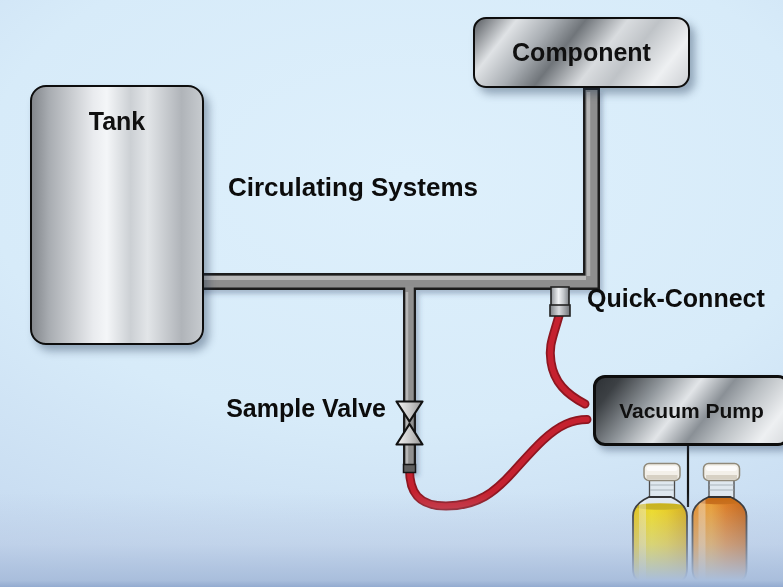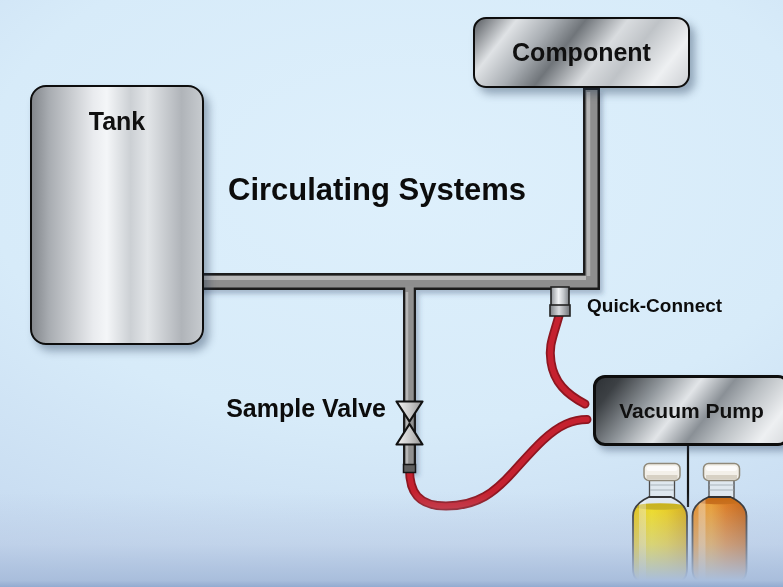--- a/index.html
+++ b/index.html
@@ -34,22 +34,22 @@
     font-size:25px;
   }
   #vacuum-pump-box {
     left:583px; top:375px; width:191px; height:65px; border-radius:12px;
     border-width:3px;
     background: linear-gradient(128deg,#2e3236 0%,#3c4044 10%,#8f959a 28%,
       #e2e5e8 44%,#8a9096 58%,#b9bec2 70%,#eef0f2 88%,#d8dbde 100%);
     font-size:21px; box-shadow:4px 5px 7px rgba(30,50,80,.35);text-align:right;
   }
   .label { position:absolute; color:#0c0c0c; font-weight:bold; }
-  #diagram-title { left:228px; top:172px; font-size:31px; white-space:nowrap; }
-  #quick-connect-label { left:587px; top:290px; font-size:19px; line-height:31px; }
+  #diagram-title { left:228px; top:172px; font-size:26px; white-space:nowrap; }
+  #quick-connect-label { left:587px; top:283px; font-size:25px; line-height:31px; }
   #drain-valve-label { left:160px; top:393px; width:226px; text-align:right;
     font-size:25px; line-height:31.5px; }
   .label span { display:block; }
 </style>
 </head>
 <body>
 
 <div class="stage">
 
   <svg class="layer" width="783" height="587" viewBox="0 0 783 587">

